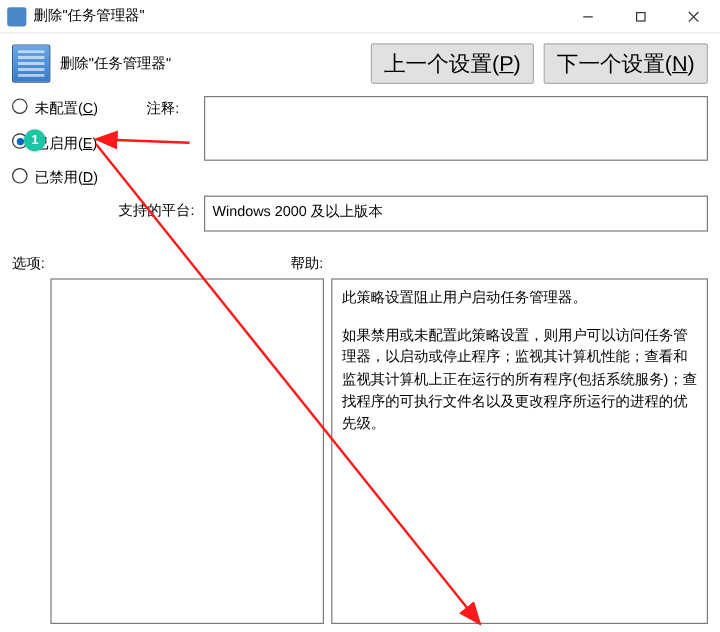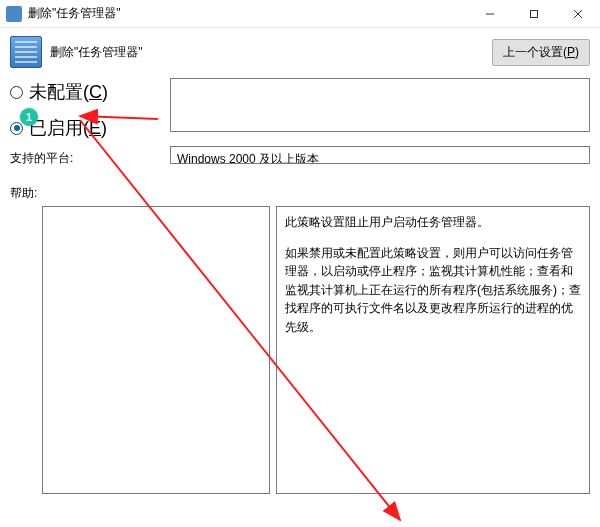--- a/index.html
+++ b/index.html
@@ -61,21 +61,21 @@
     left:4px; top:4px; right:4px; bottom:4px;
     background: repeating-linear-gradient(#fff 0 2px, transparent 2px 5px);
     opacity:.6;
   }
   .header-label { flex: 1; font-size: 12px; }
   .nav-buttons { display: flex; gap: 8px; margin-left: auto; }
   .btn {
     border: 1px solid #adadad;
     background: #e1e1e1;
     padding: 4px 10px;
-    font-size: 12px;
+    font-size: 18px;
     border-radius: 2px;
     white-space: nowrap;
   }
   .btn .accel { text-decoration: underline; }
 
   
   .config-area {
     display: grid;
     grid-template-columns: 112px 48px 1fr;
     column-gap: 0;
@@ -83,23 +83,23 @@
   }
   .radio-col {
     grid-column: 1;
     display: flex;
     flex-direction: column;
     gap: 12px;
     padding-top: 2px;
   }
   .radio-row {
     display: flex;
-    align-items: center;
+    align-items: flex-start;
     gap: 6px;
-    font-size: 18px;
+    font-size: 12px;
   }
   .radio {
     width: 13px; height: 13px;
     border: 1px solid #333;
     border-radius: 50%;
     position: relative;
     background: #fff;
   }
   .radio.on::after {
     content: "";
@@ -117,28 +117,29 @@
     padding-top: 2px;
   }
   .comment-box {
     grid-column: 3;
     height: 54px;
     border: 1px solid #7a7a7a;
     background: #fff;
   }
   .platform-row-label {
     grid-column: 1 / span 2;
+    text-align: right;
     padding-right: 8px;
     padding-top: 10px;
     font-size: 12px;
   }
   .platform-box {
     grid-column: 3;
     margin-top: 6px;
-    height: 18px;
+    height: 30px;
     border: 1px solid #7a7a7a;
     background: #fff;
     padding: 4px 6px;
     font-size: 12px;
     overflow: hidden;
   }
 
   
   .labels-row {
     display: flex;
@@ -209,48 +210,59 @@
   </div>
 </div>
 
 <div class="header-area">
   <div class="header-icon"></div>
   <div class="header-label">删除"任务管理器"</div>
   <div class="nav-buttons">
     <div class="btn">
       <span>上一个设置(</span><span class="accel">P</span><span>)</span>
     </div>
+    <div class="btn">
+      <span>下一个设置(</span><span class="accel">N</span><span>)</span>
+    </div>
   </div>
 </div>
 
 <div class="config-area">
   <div class="radio-col">
     <div class="radio-row">
       <span class="radio"></span>
       <span>
         <span>未配置(</span><span class="accel">C</span><span>)</span>
       </span>
     </div>
     <div class="radio-row">
       <span class="radio on"></span>
       <span>
         <span>已启用(</span><span class="accel">E</span><span>)</span>
       </span>
     </div>
-  </div>
-
+    <div class="radio-row">
+      <span class="radio"></span>
+      <span>
+        <span>已禁用(</span><span class="accel">D</span><span>)</span>
+      </span>
+    </div>
+  </div>
+
+  <div class="side-label">注释:</div>
   <div class="comment-box"></div>
 
   <div class="platform-row-label" style="grid-row:2;">支持的平台:</div>
   <div class="platform-box" style="grid-row:2;">
     <span>Windows 2000 及以上版本</span>
   </div>
 </div>
 
 <div class="labels-row">
+  <div class="lbl-left">选项:</div>
   <div>帮助:</div>
 </div>
 
 <div class="panels">
   <div class="panel left"></div>
   <div class="panel right">
     <div class="help-text">
       <p>此策略设置阻止用户启动任务管理器。</p>
       <p>如果禁用或未配置此策略设置，则用户可以访问任务管理器，以启动或停止程序；监视其计算机性能；查看和监视其计算机上正在运行的所有程序(包括系统服务)；查找程序的可执行文件名以及更改程序所运行的进程的优先级。</p>
     </div>

